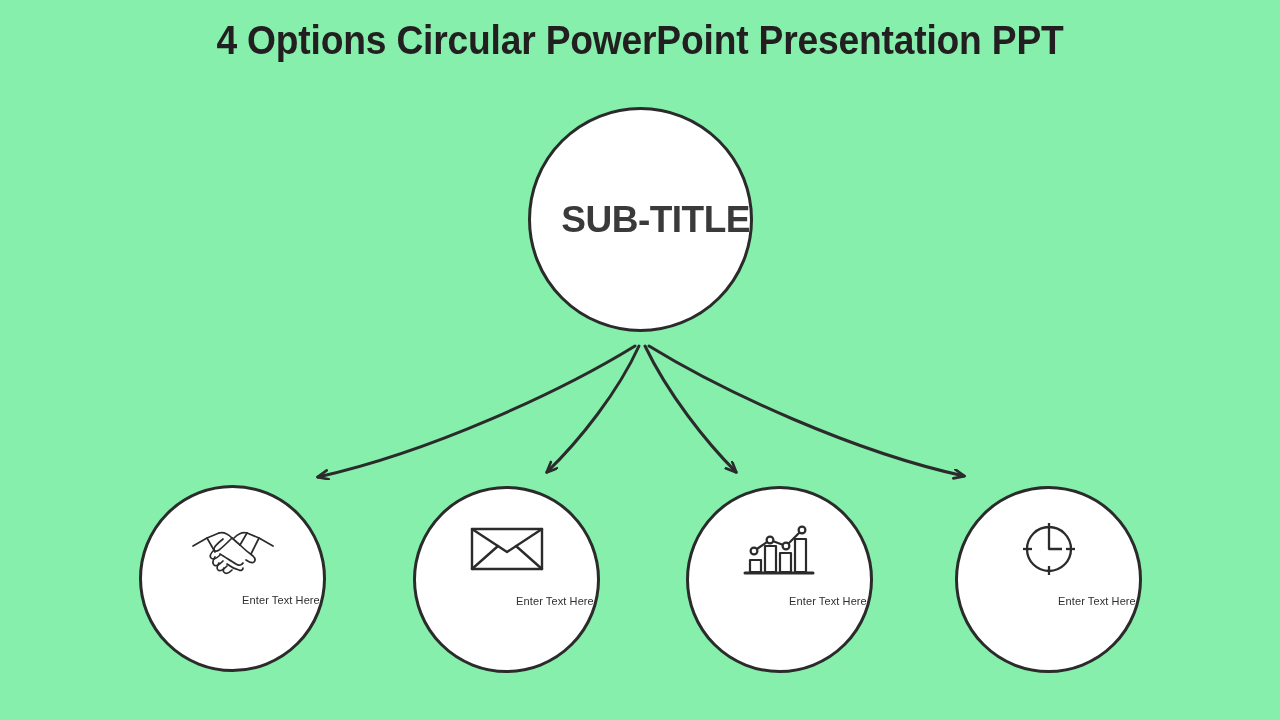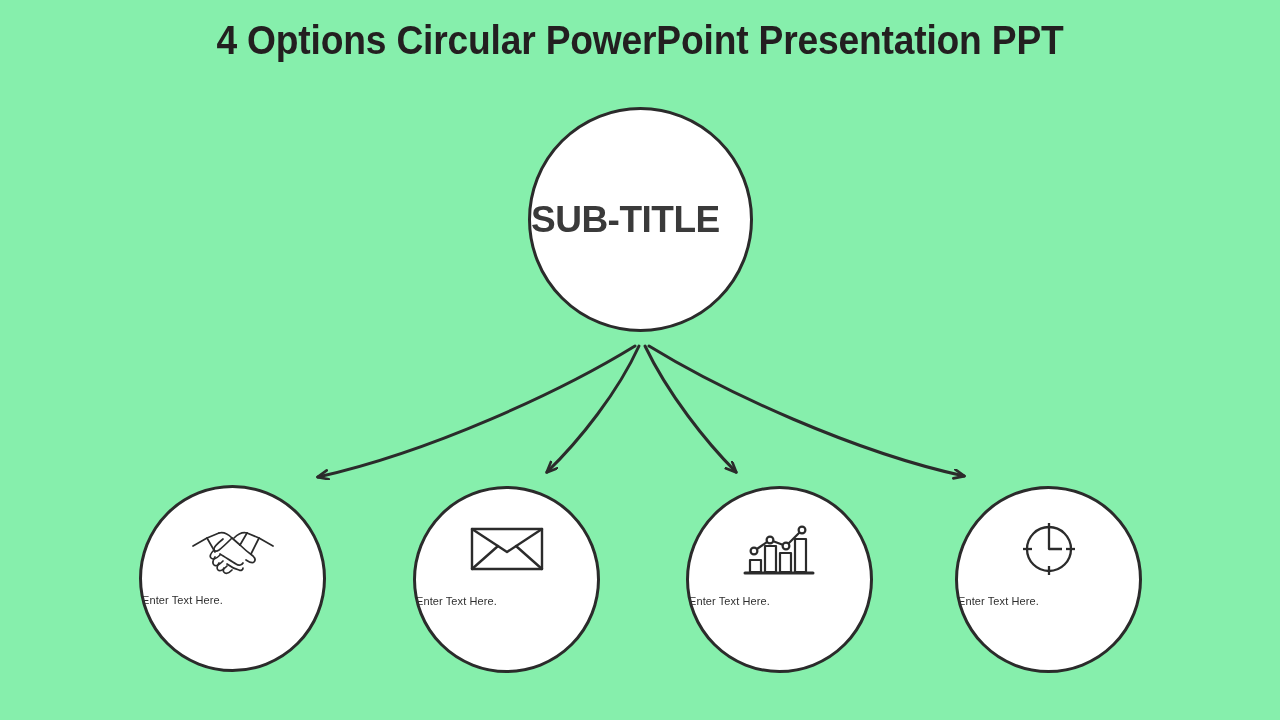--- a/index.html
+++ b/index.html
@@ -45,21 +45,21 @@
     left: 528px;
     top: 107px;
     width: 225px;
     height: 225px;
     border: 3px solid #2b2b2b;
     border-radius: 50%;
     box-sizing: border-box;
     background: #ffffff;
     display: flex;
     align-items: center;
-    justify-content: flex-start;
+    justify-content: flex-end;
   }
   #hub-label {
     font-family: "Liberation Sans", sans-serif;
     font-weight: bold;
     font-size: 37px;
     letter-spacing: -0.5px;
     color: #3a3a3a;
     white-space: nowrap;
   }
 
@@ -96,21 +96,21 @@
     height: 64px;
     display: flex;
     align-items: center;
     justify-content: center;
   }
   .option-label {
     position: absolute;
     left: 0;
     top: 106px;
     width: 100%;
-    text-align: left;
+    text-align: right;
     font-family: "Liberation Sans Narrow", "Liberation Sans", sans-serif;
     font-size: 11px;
     color: #2f2f2f;
     letter-spacing: 0.1px;
     white-space: nowrap;
   }
 </style>
 </head>
 <body>
 

